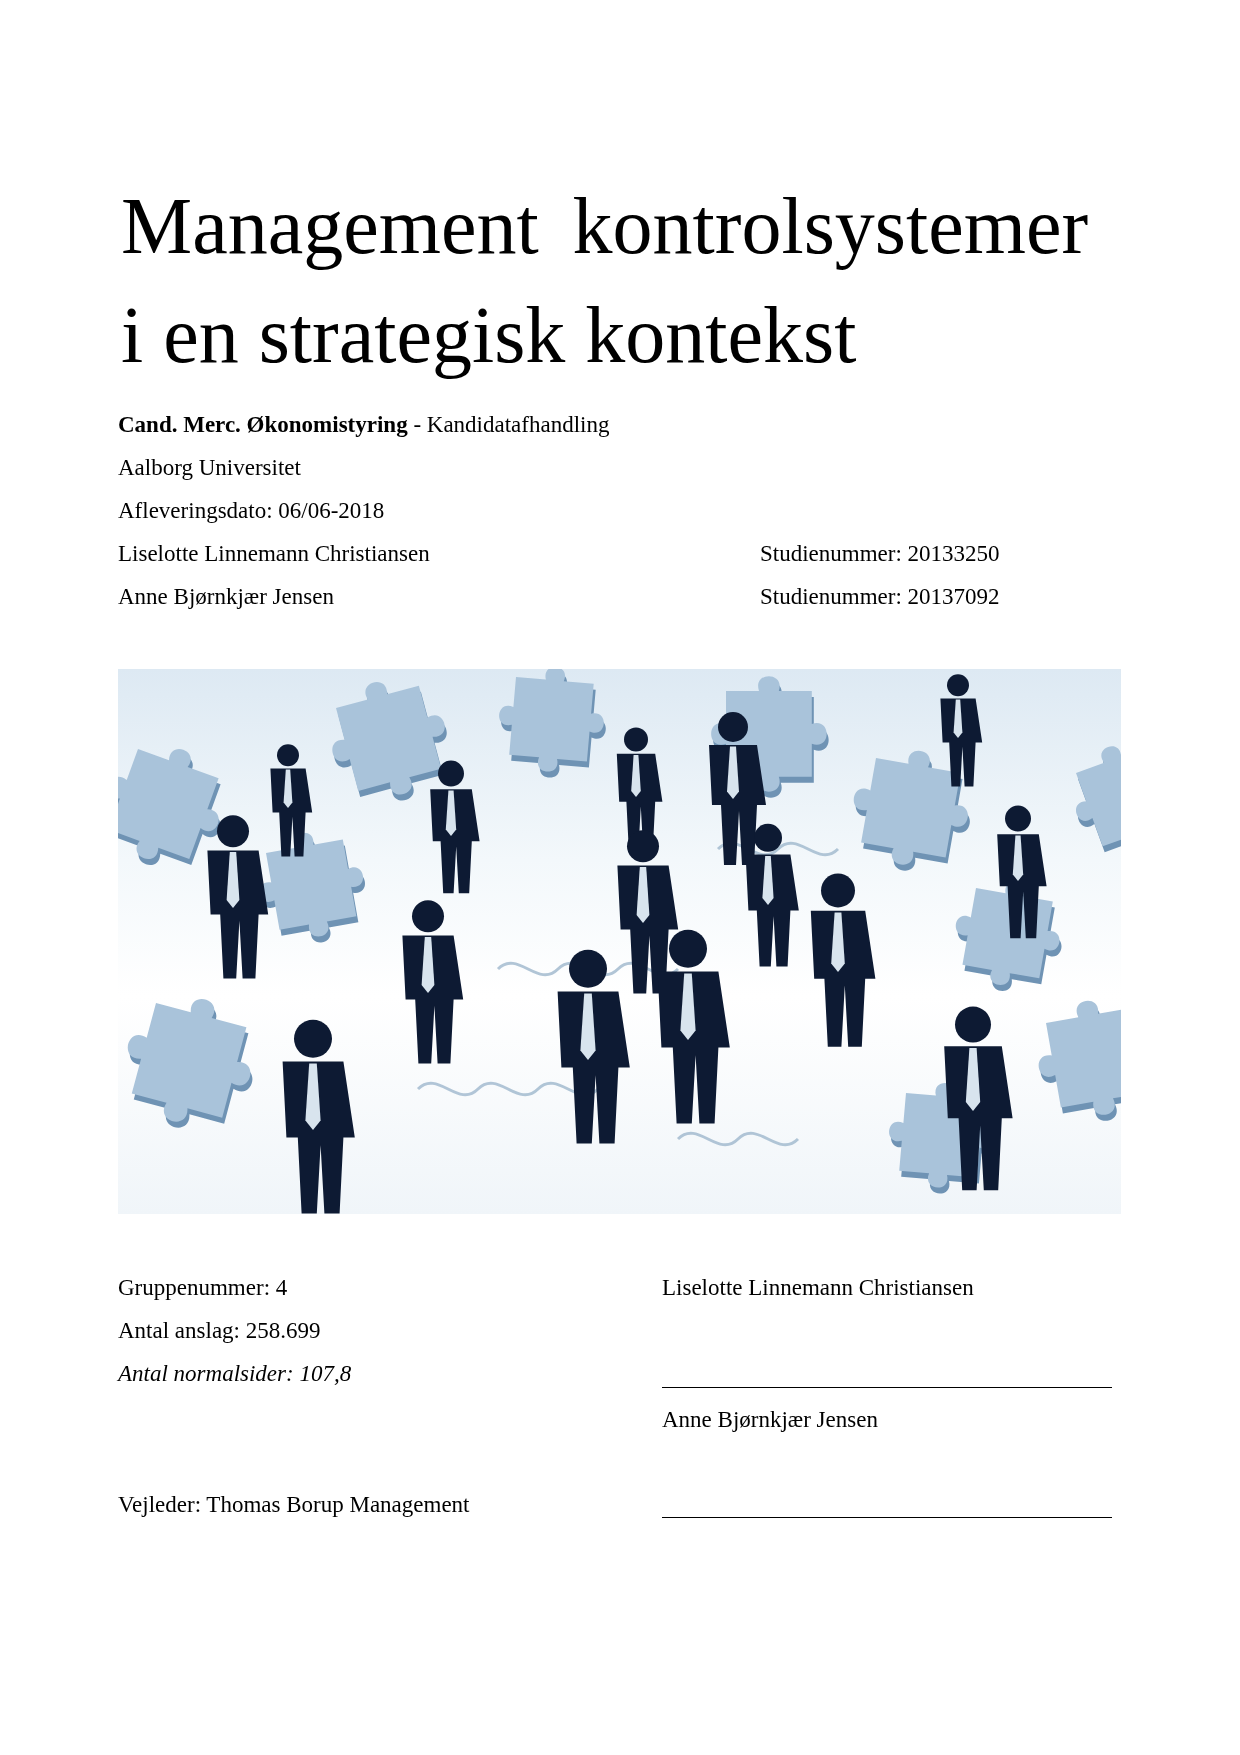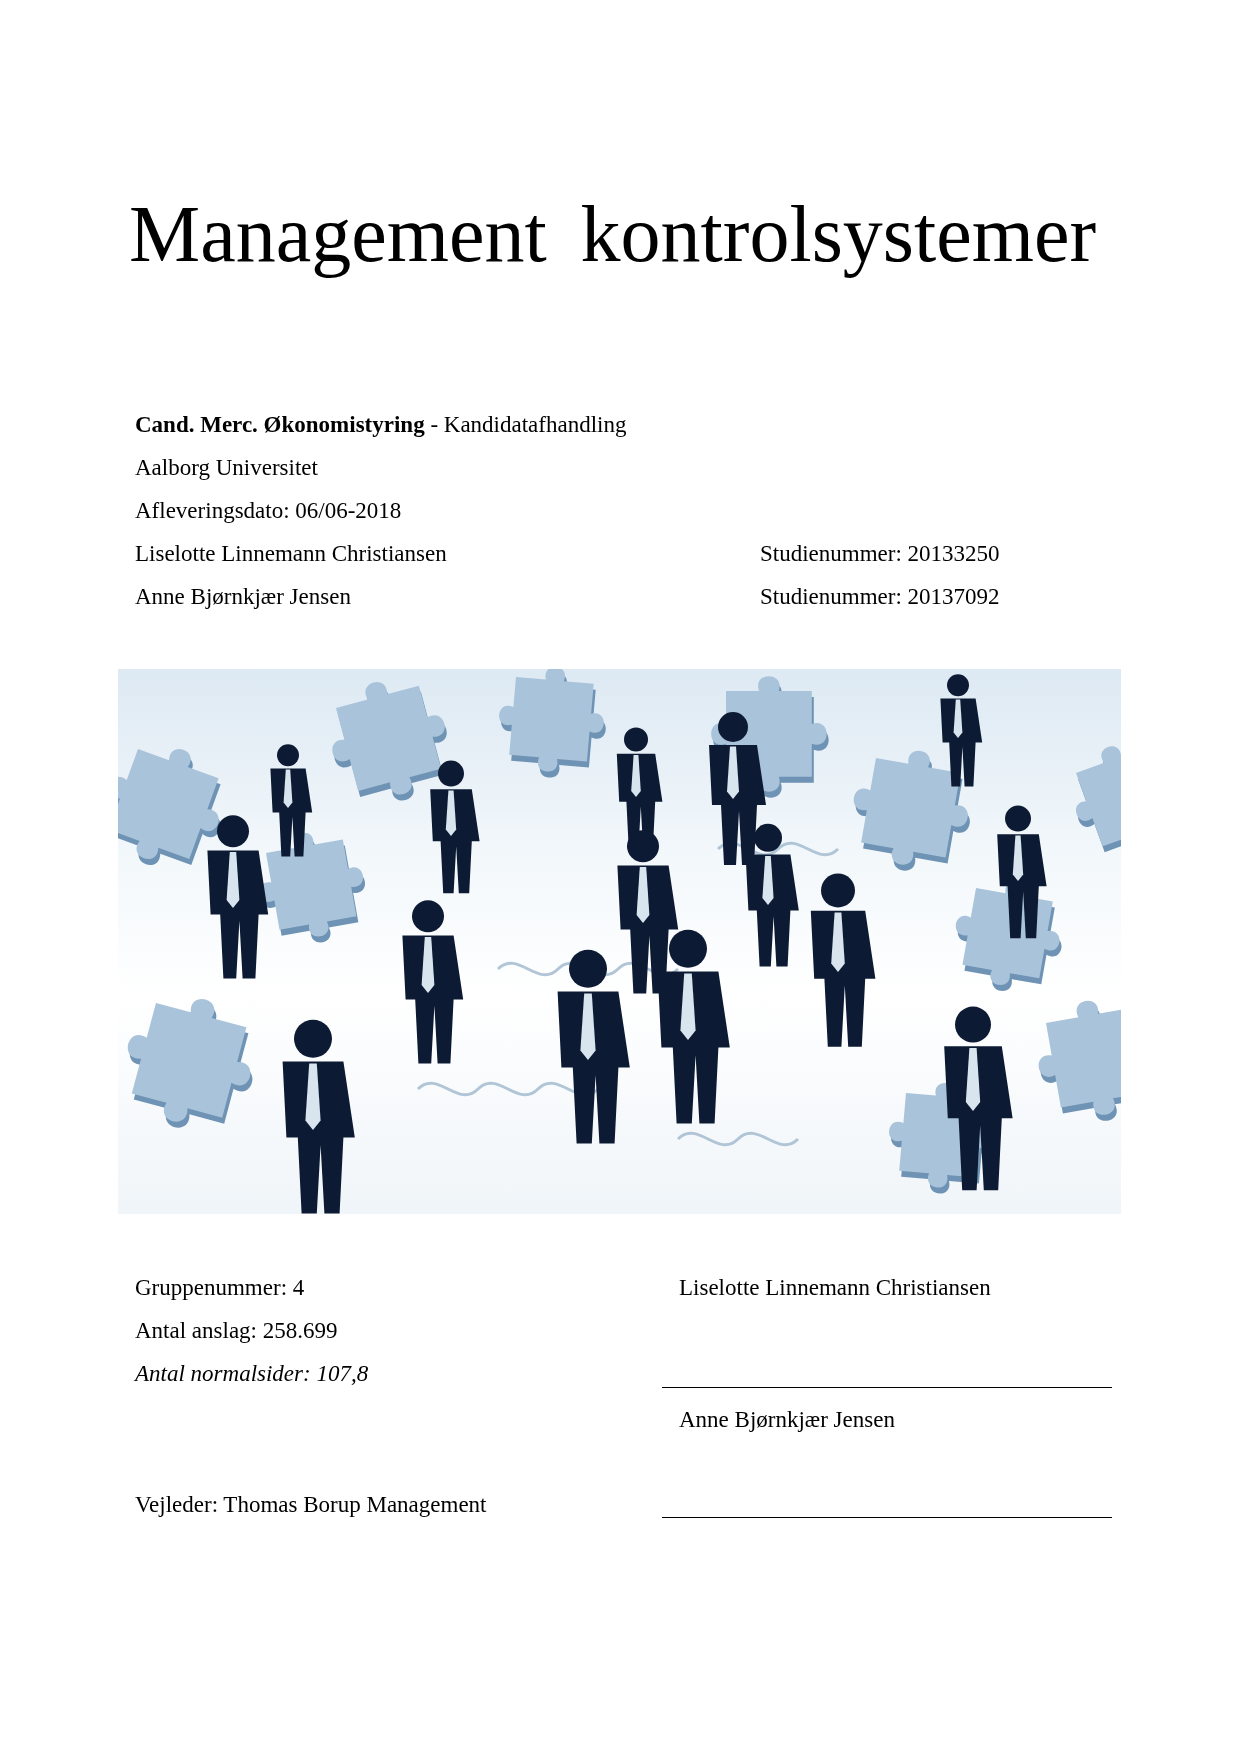--- a/index.html
+++ b/index.html
@@ -1,33 +1,34 @@
 <!DOCTYPE html>
 <html><head>
   <meta charset="utf-8">
   <style>
     html, body { margin: 0; padding: 0; background: #ffffff; }
     body { width: 1240px; height: 1755px; position: relative; overflow: hidden;
            font-family: "Liberation Serif", "DejaVu Serif", serif; color: #000; }
     .title { position: absolute; left: 117px; top: 180px; width: 1020px;
-             font-size: 80px; line-height: 133px; margin: 12px; font-weight: normal; letter-spacing: 0px; }
+             font-size: 80px; line-height: 133px; margin: 4px; font-weight: normal; letter-spacing: 0px; }
     .title .l1, .title .l2 { display: block; white-space: nowrap; margin-top: -24px; }
     .title .l1 { word-spacing: 14px; }
-    .meta { position: absolute; left: 118px; font-size: 23px; line-height: 30px; white-space: nowrap; margin-left: 17px; }
+    .meta { position: absolute; left: 118px; font-size: 23px; line-height: 30px; white-space: nowrap; }
     .meta b { font-weight: bold; }
     .right { position: absolute; left: 760px; font-size: 23px; line-height: 30px; white-space: nowrap; }
     .cover-image { position: absolute; left: 118px; top: 669px; width: 1003px; height: 545px; overflow: hidden;
                    background: linear-gradient(180deg, #dde9f3 0%, #f3f8fb 35%, #ffffff 60%, #f0f5f9 100%); }
     .sig-line { position: absolute; left: 662px; width: 450px; height: 0; border-top: 1.6px solid #000; }
   </style>
 </head>
 <body>
 
 <h1 class="title">
   <span class="l1">Management  kontrolsystemer</span>
+  <span class="l2">i en strategisk kontekst</span>
 </h1>
 
 <div class="meta" style="top:410px;"><b>Cand. Merc. Økonomistyring</b><span> - Kandidatafhandling</span></div>
 <div class="meta" style="top:453px;">Aalborg Universitet</div>
 <div class="meta" style="top:496px;">Afleveringsdato: 06/06-2018</div>
 <div class="meta" style="top:539px;">Liselotte Linnemann Christiansen</div>
 <div class="right" style="top:539px;">Studienummer: 20133250</div>
 <div class="meta" style="top:582px;">Anne Bjørnkjær Jensen</div>
 <div class="right" style="top:582px;">Studienummer: 20137092</div>
 

